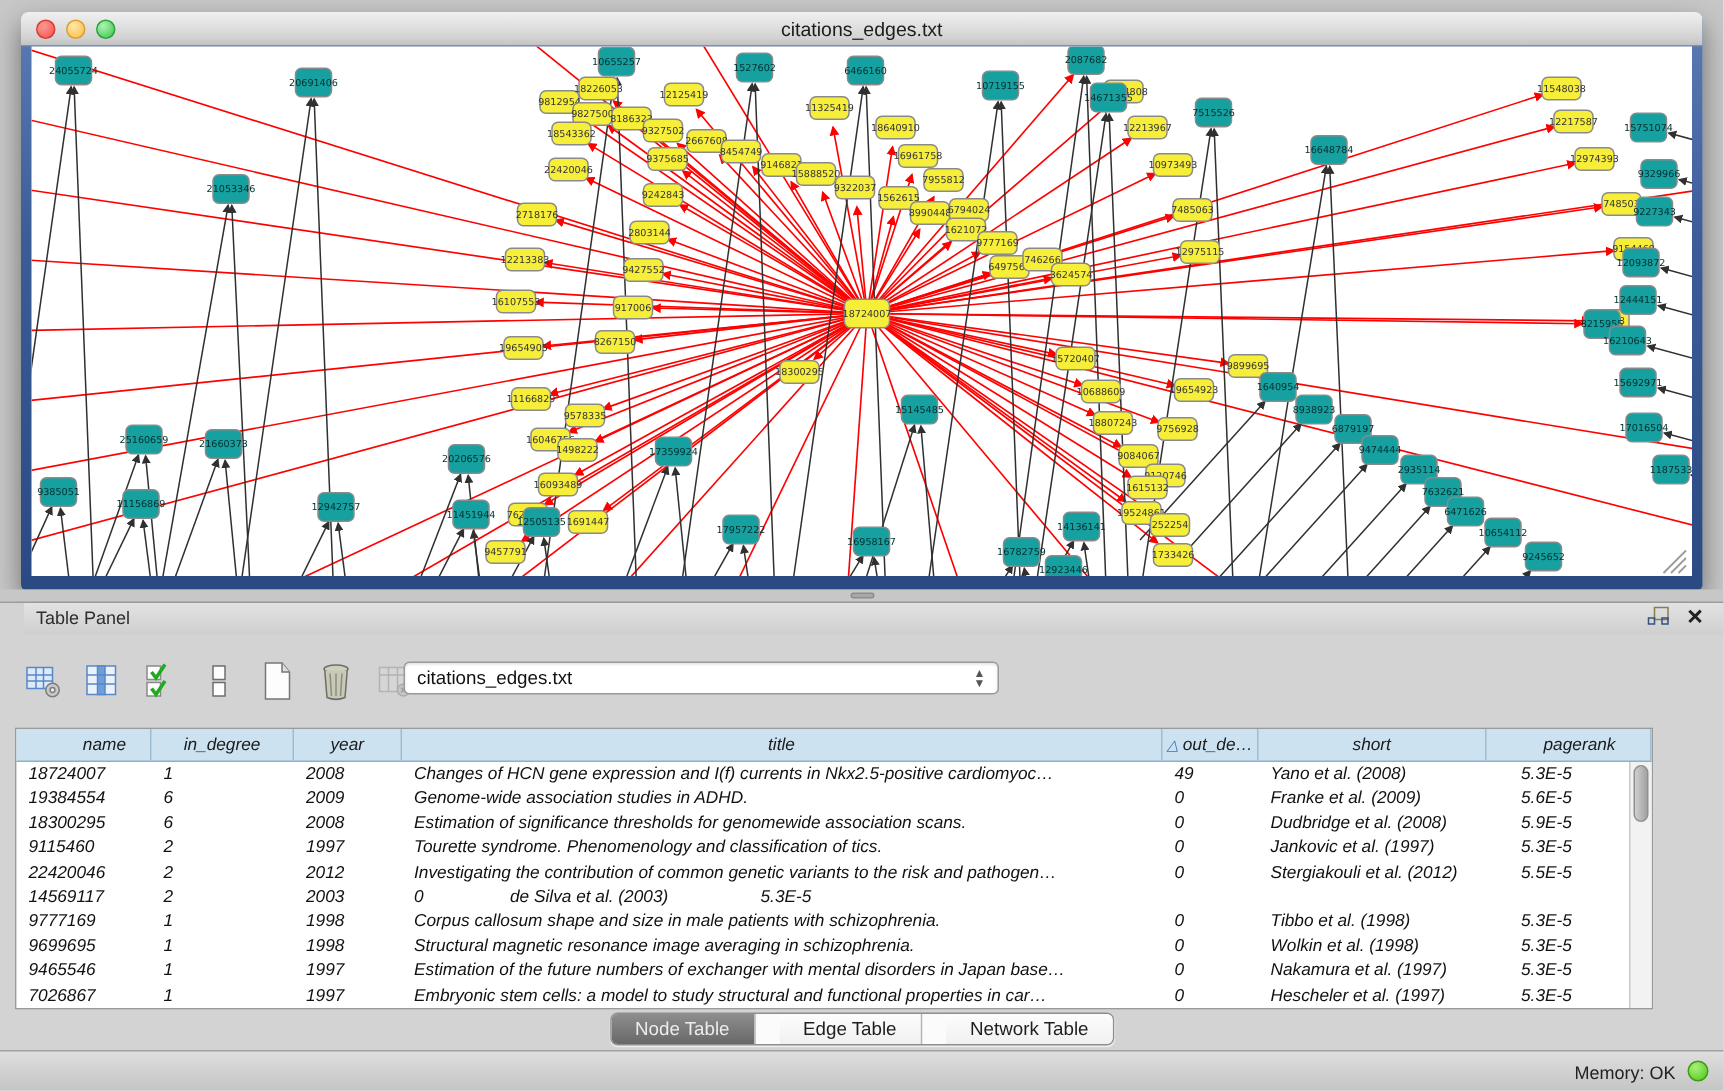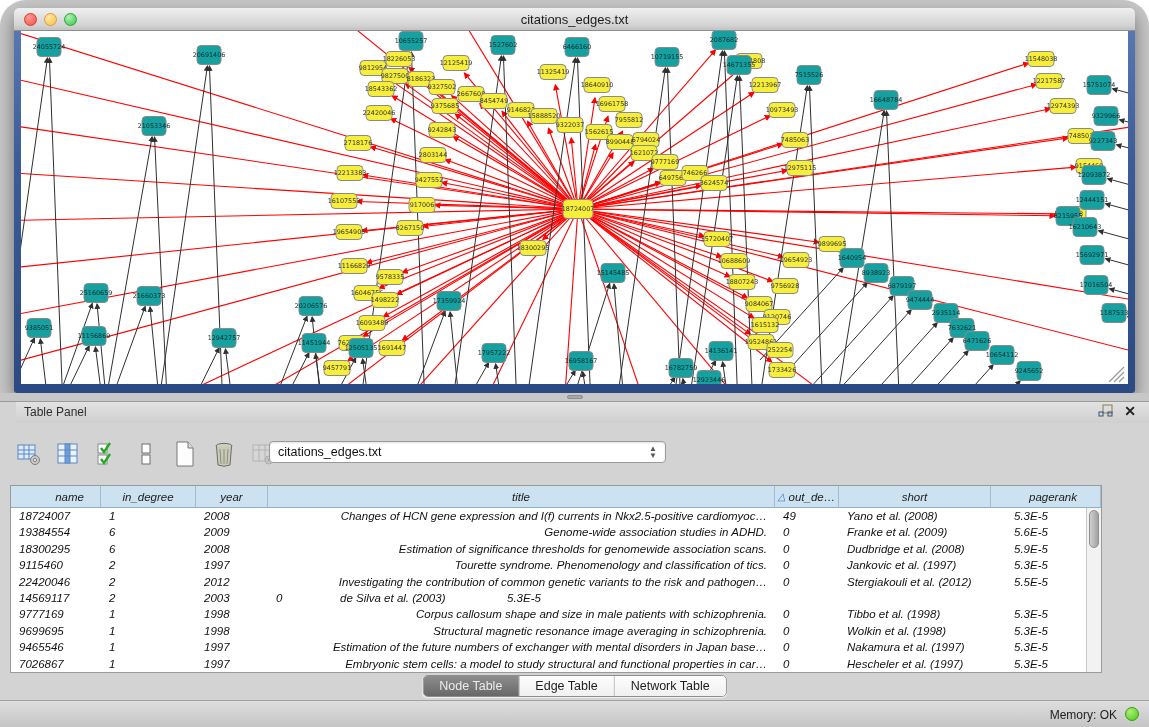--- a/index.html
+++ b/index.html
@@ -1,17 +1,17 @@
 <!DOCTYPE html>
 <html><head>
 <meta charset="utf-8">
 <style>
   * { margin:0; padding:0; box-sizing:border-box; }
   html,body { width:1149px; height:727px; overflow:hidden; font-family:"Liberation Sans",sans-serif; }
-  .desktop { position:relative; width:1149px; height:727px; background:#c7c7c7;border-radius:26px; }
+  .desktop { position:relative; width:1149px; height:727px; background:#c7c7c7; }
 
   
   .graph-window { position:absolute; left:14px; top:8px; width:1121px; height:385px;
     background:linear-gradient(180deg,#5b7cb5 0%,#3b5c97 40%,#2b4a83 100%);
     border-radius:6px 6px 3px 3px; box-shadow:0 8px 18px rgba(0,0,0,.45); }
   .titlebar { height:23px; border-radius:5px 5px 0 0;
     background:linear-gradient(180deg,#f0f0f0,#d2d2d2 80%,#c2c2c2);
     border-bottom:1px solid #8f8f8f; position:relative; }
   .titlebar .title { position:absolute; left:0; right:0; top:4px; text-align:center;
     font-size:13px; color:#1c1c1c; }
@@ -50,29 +50,29 @@
   .thead { display:flex; height:22px; background:#cde2f0; border-bottom:1px solid #8fb0c8; flex:none; }
   .th { font-size:11.5px; color:#1b1b1b; border-right:1px solid #9dbdd3; display:flex;
     align-items:center; justify-content:center; overflow:hidden; white-space:nowrap; }
   .th.c0 { justify-content:flex-end; padding-right:16px; }
   .th .sort { color:#3a6ecb; margin-right:3px; font-size:10px; }
   .tbody { flex:1; overflow:hidden; position:relative; }
   .tr { display:flex; height:16.4px; background:#fff; }
   .td { font-size:11.5px; color:#111; line-height:16.4px; padding:0 8px; overflow:hidden;
     white-space:nowrap; text-overflow:ellipsis; }
   .c0{width:90px;flex:none;} .c1{width:95px;flex:none;} .c2{width:72px;flex:none;}
-  .c3{flex:1;min-width:0;text-align:right;} .c4{width:64px;flex:none;} .c5{width:152px;flex:none;} .c6{width:95px;flex:none;margin-left:15px;}
+  .c3{flex:1;min-width:0;} .c4{width:64px;flex:none;} .c5{width:152px;flex:none;} .c6{width:95px;flex:none;margin-left:15px;}
   .vscroll { position:absolute; right:0; top:0; bottom:0; width:15px; background:#f2f2f2;
     border-left:1px solid #c9c9c9; }
   .vthumb { position:absolute; left:2px; top:2px; width:10px; height:38px; border-radius:6px;
     background:linear-gradient(90deg,#cfcfcf,#a2a2a2); border:1px solid #909090; }
 
   .tabs { position:absolute; left:50%; transform:translateX(-50%); top:273px; display:flex;
     border:1px solid #8e8e8e; border-radius:5px; overflow:hidden; background:#fbfbfb;
-    box-shadow:0 1px 1px rgba(255,255,255,.7); }
+    box-shadow:0 1px 1px rgba(255,255,255,.7);gap:16px; }
   .tab { font-size:12.5px; color:#1d1d1d; padding:3px 16px; background:linear-gradient(180deg,#fdfdfd,#f0f0f0);
     border-right:1px solid #b5b5b5; cursor:default; }
   .tab:last-child { border-right:none; }
   .tab.sel { background:linear-gradient(180deg,#8d8d8d,#686868); color:#ececec; }
 
   .statusbar { position:absolute; left:0; bottom:0; width:1149px; height:27px;
     background:linear-gradient(180deg,#dedede,#c5c5c5); border-top:1px solid #a2a2a2; }
   .mem { position:absolute; right:32px; top:7px; font-size:12px; color:#222;padding-left:32px; }
   .memdot { position:absolute; right:10px; top:6px; width:14px; height:14px; border-radius:50%;
     background:radial-gradient(circle at 35% 30%,#a9f07a,#4dc718); border:1px solid #3d9e13; }

